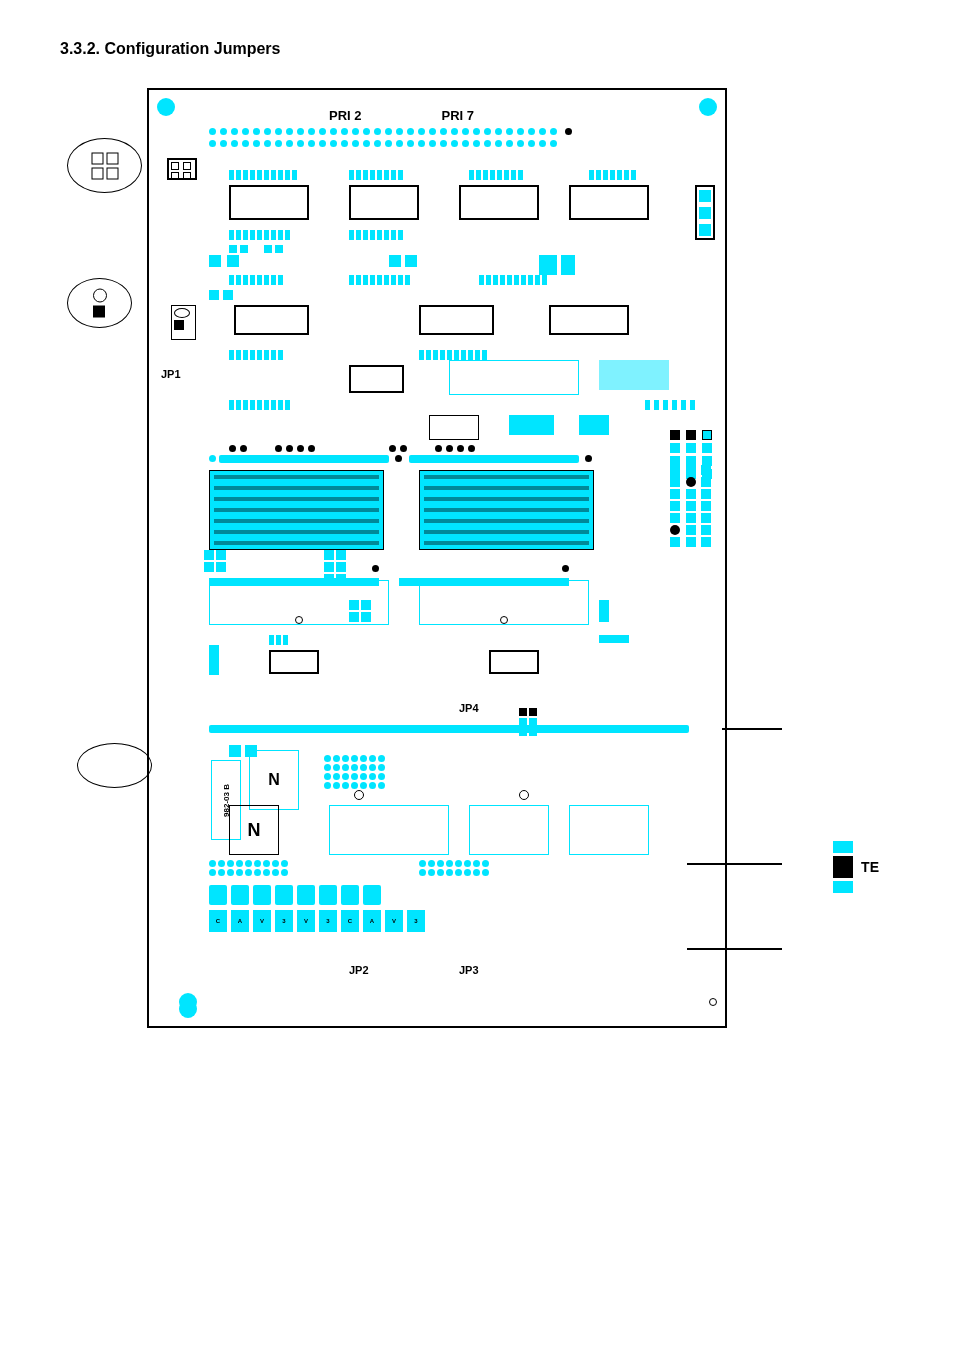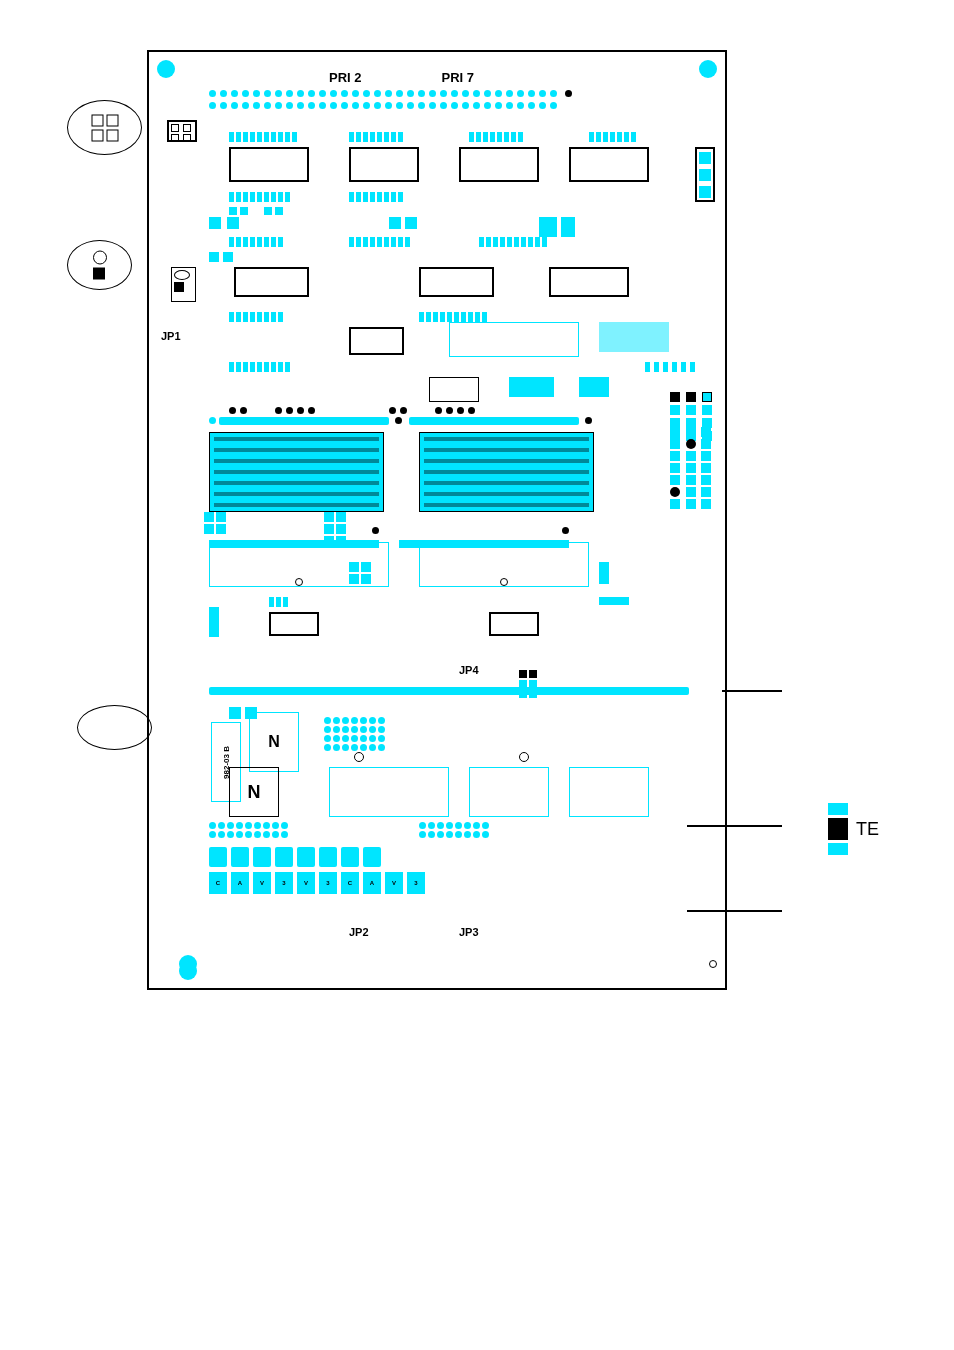--- a/index.html
+++ b/index.html
@@ -102,20 +102,21 @@
       writing-mode: vertical-rl;
       text-orientation: mixed;
       transform: rotate(180deg);
       font-size: 8px;
     }
   </style>
 </head>
 <body>
 
 <div class="page">
+  <div class="section-title">3.3.2.  Configuration Jumpers</div>
 
   <div class="diagram-container">
 
     <div class="board">
 
       <div class="corner-dot" style="top:8px; left:8px;"></div>
       <div class="corner-dot" style="top:8px; right:8px;"></div>
       <div class="corner-dot" style="bottom:8px; left:30px;"></div>
 
       <div style="position:absolute; top:18px; left:180px; display:flex; gap:80px; font-weight:bold; font-size:13px;">
@@ -710,21 +711,21 @@
 
     <div class="callout-ellipse" style="top:665px; left:10px; width:75px; height:45px;"></div>
 
 
     <div style="position:absolute; top:755px; right:0px; display:flex; align-items:center; gap:8px; padding:8px;">
       <div style="display:flex; flex-direction:column; gap:3px;">
         <div style="width:20px;height:12px;background:#00e5ff;"></div>
         <div style="width:20px;height:22px;background:#000;"></div>
         <div style="width:20px;height:12px;background:#00e5ff;"></div>
       </div>
-      <span style="font-size:18px;font-weight:normal;">TE</span>
+      <span style="font-size:14px;font-weight:bold;">TE</span>
     </div>
 
 
     <div style="position:absolute; top:650px; left:655px; width:60px; height:1.5px; background:#000;"></div>
     <div style="position:absolute; top:785px; left:620px; width:95px; height:1.5px; background:#000;"></div>
     <div style="position:absolute; top:870px; left:620px; width:95px; height:1.5px; background:#000;"></div>
 
   </div>
 </div>
 

